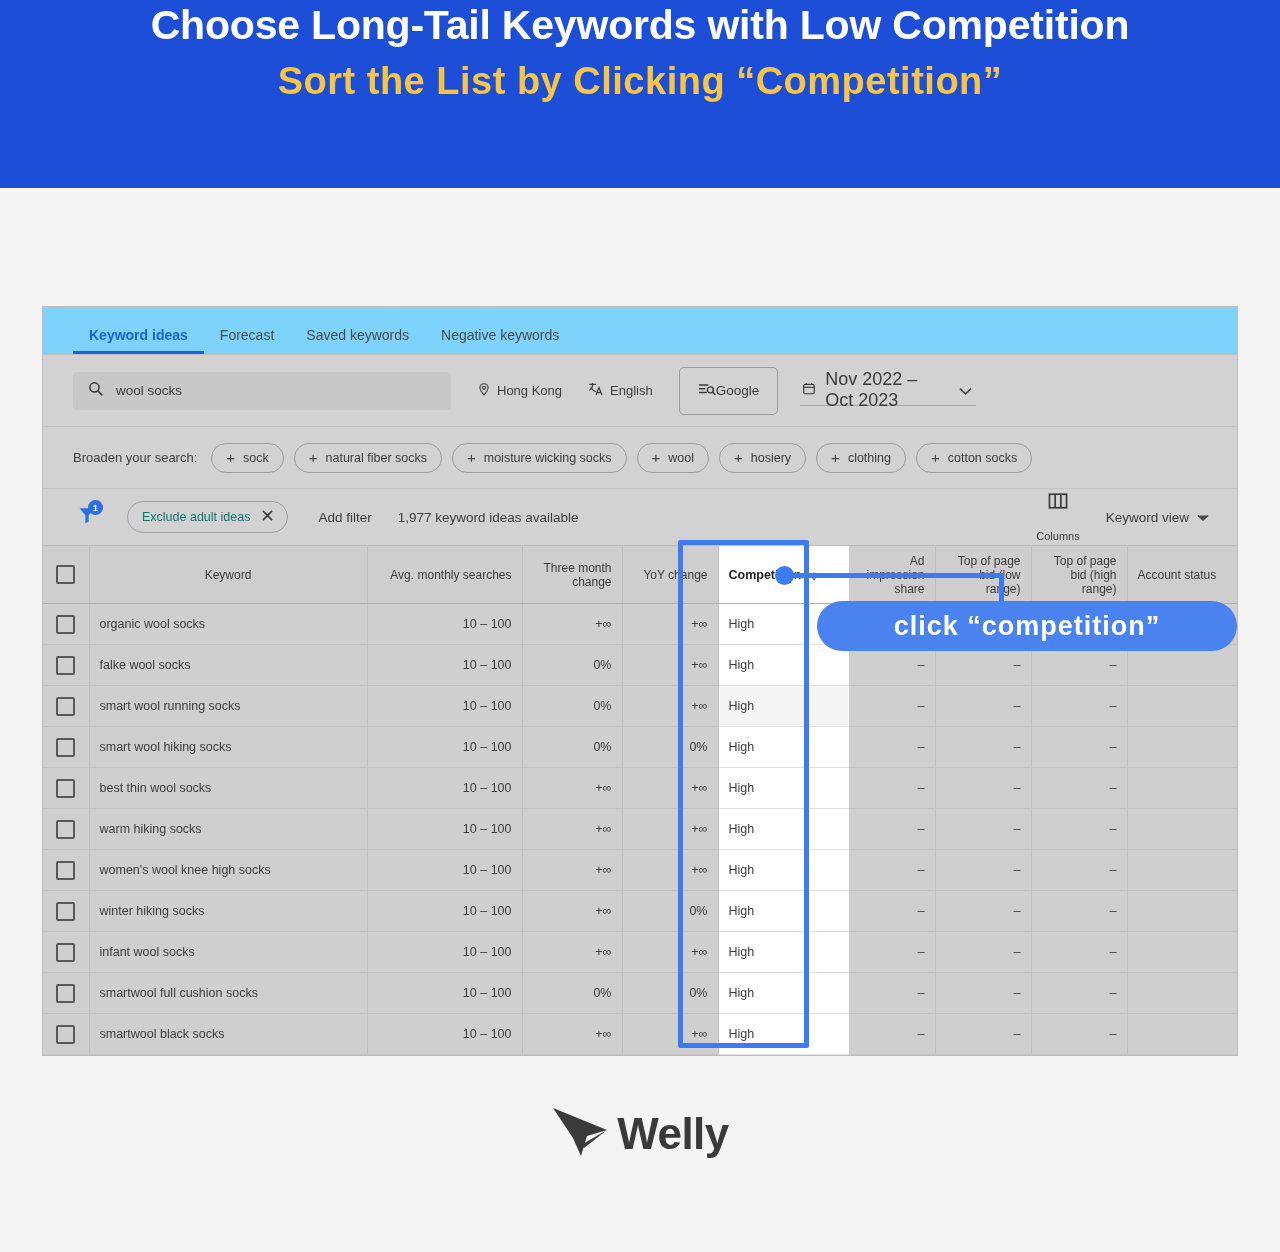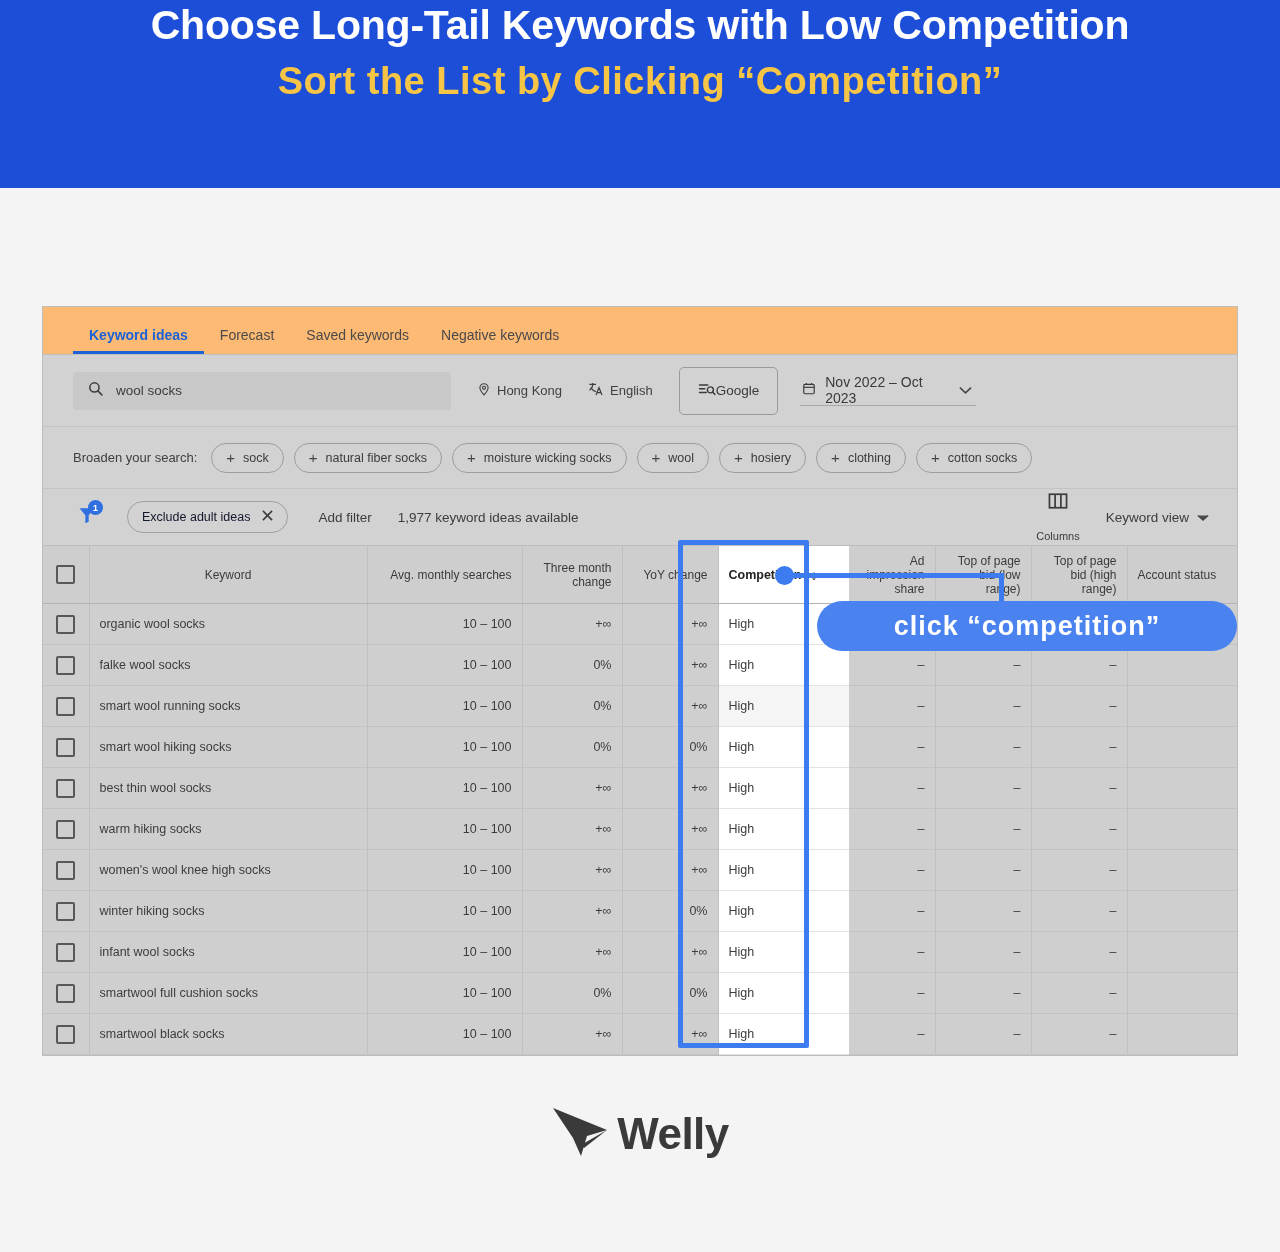--- a/index.html
+++ b/index.html
@@ -52,21 +52,21 @@
     overflow: hidden;
   }
 
   
   .tabs {
     height: 48px;
     display: flex;
     align-items: flex-end;
     padding-left: 30px;
     border-bottom: 1px solid #c0c0c0;
-    background: #fdba74;
+    background: #7dd3fc;
     box-sizing: border-box;
   }
   .tab {
     font-size: 14px;
     color: #4a4a4a;
     padding: 0 16px 11px 16px;
     position: relative;
     cursor: pointer;
   }
   .tab.active {
@@ -124,21 +124,21 @@
     padding: 0 18px;
     font-size: 13.5px;
     color: #3a3a3a;
     background: #d2d2d2;
   }
   .daterange {
     margin-left: 22px;
     display: flex;
     align-items: center;
     gap: 9px;
-    font-size: 14px;
+    font-size: 18px;
     color: #3a3a3a;
     border-bottom: 1px solid #a8a8a8;
     height: 30px;
     padding: 0 4px 0 2px;
     width: 170px;
   }
   .daterange .caret { margin-left: auto; }
 
   
   .broaden-row {
@@ -205,21 +205,21 @@
   .excl-chip {
     margin-left: 20px;
     height: 30px;
     border: 1px solid #a0a0a0;
     border-radius: 16px;
     display: flex;
     align-items: center;
     gap: 12px;
     padding: 0 14px;
     font-size: 12.5px;
-    color: #0f172a;
+    color: #0f766e;
   }
   .add-filter {
     margin-left: 30px;
     font-size: 13.5px;
     color: #3c3c3c;
   }
   .ideas-count {
     margin-left: 26px;
     font-size: 13.5px;
     color: #3c3c3c;

